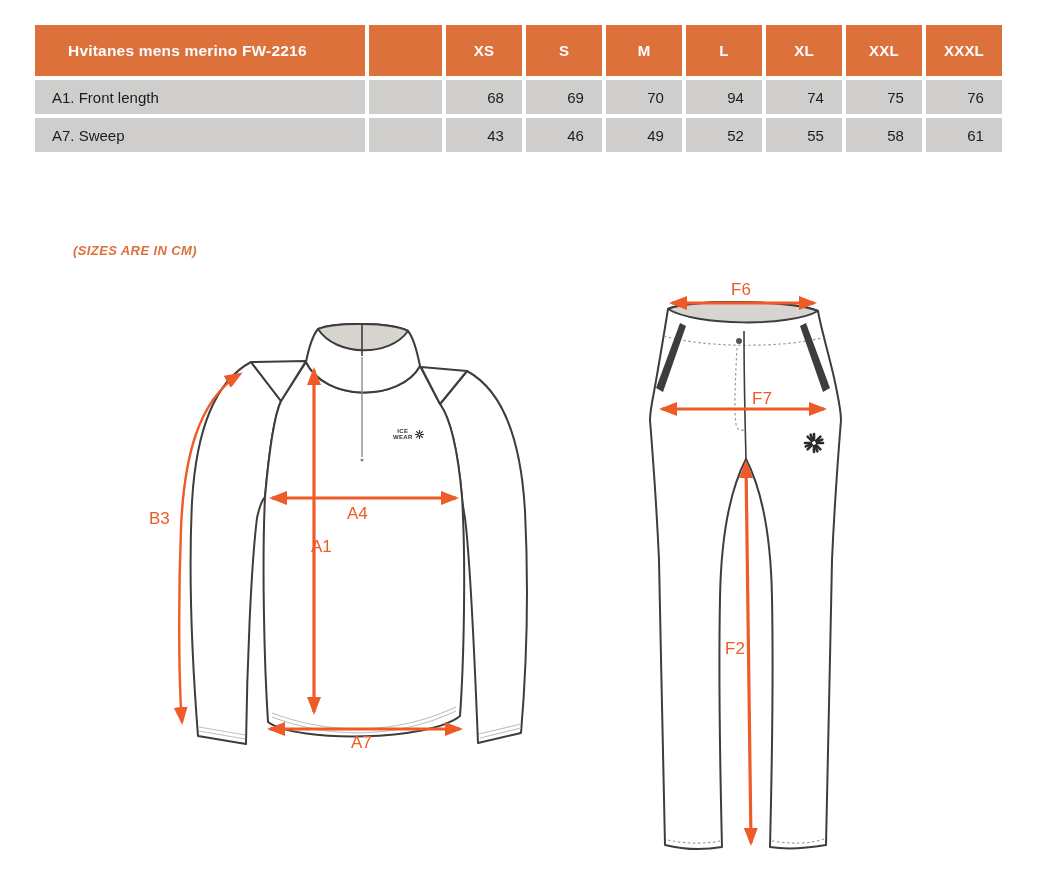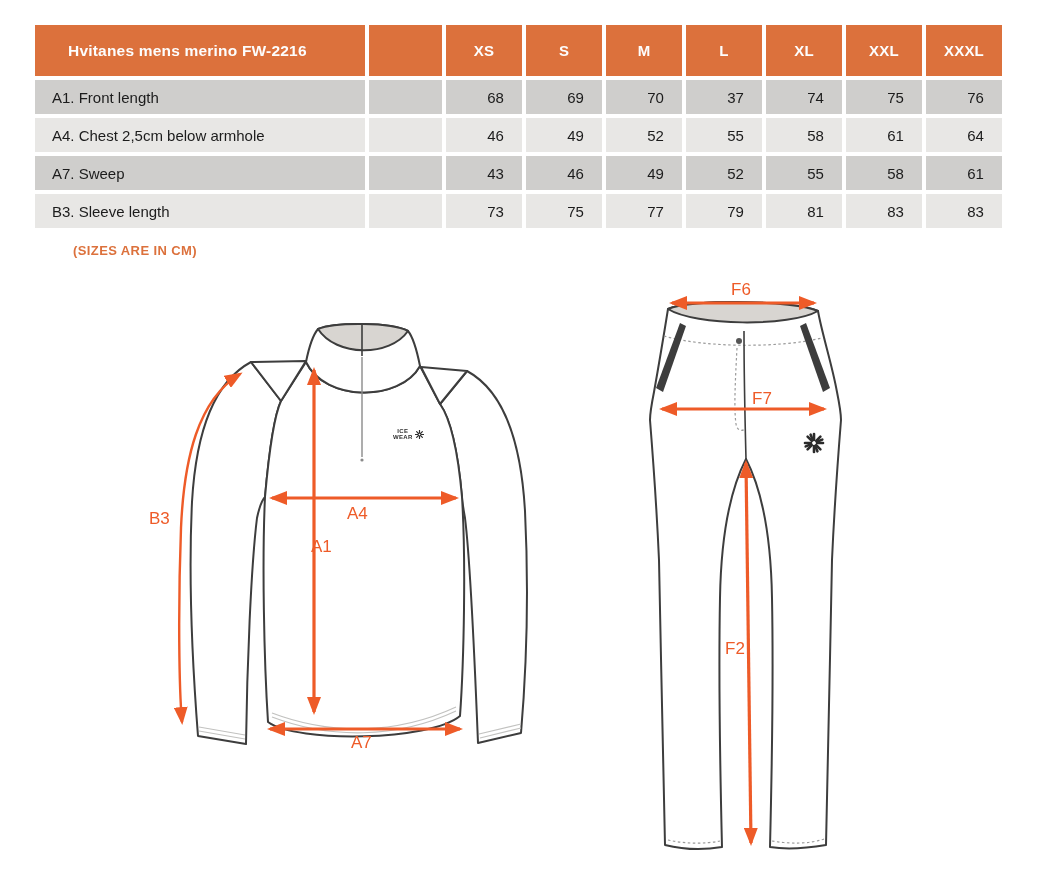--- a/index.html
+++ b/index.html
@@ -22,21 +22,21 @@
                  height:49px;text-align:center;letter-spacing:.2px;}
   #size-table th.c-title{text-align:left;padding-left:33px;font-size:15.5px;}
   #size-table td{height:32px;text-align:center;font-size:15px;color:var(--ink);padding-left:24px;}
   #size-table td.c-label{text-align:left;padding-left:17px;}
   #size-table tr.dark td{background:var(--row-dark);}
   #size-table tr.light td{background:var(--row-light);}
   .w-title{width:330px}.w-blank{width:73px}.w-size{width:76px}
 
   
   .note{position:absolute;left:73px;top:243px;color:var(--header-orange);
-        font-size:13px;font-weight:bold;letter-spacing:.4px;}
+        font-size:13px;font-weight:bold;letter-spacing:.4px;font-style:italic;}
 
   
   #art{position:absolute;left:0;top:0;}
   .garment{fill:#fff;stroke:var(--garment-stroke);stroke-width:2;stroke-linejoin:round;}
   .grayfill{fill:var(--garment-gray);stroke:var(--garment-stroke);stroke-width:2;stroke-linejoin:round;}
   .seam{fill:none;stroke:var(--garment-stroke);stroke-width:1.6;}
   .stitch{fill:none;stroke:#c2c2c0;stroke-width:1.2;}
   .dashed{fill:none;stroke:#9a9a9a;stroke-width:1.2;stroke-dasharray:2.5 2.5;}
   .dark{fill:var(--garment-stroke);stroke:none;}
   .arr{stroke:var(--arrow-orange);stroke-width:3.2;fill:none;}
@@ -76,57 +76,35 @@
           <th>XXXL</th>
         </tr>
       </thead>
     <tbody>
         <tr class="dark">
           <td class="c-label">A1. Front length</td>
           <td class="c-blank"></td>
           <td>68</td>
           <td>69</td>
           <td>70</td>
-          <td>37</td>
+          <td>94</td>
           <td>74</td>
           <td>75</td>
           <td>76</td>
-        </tr>
-        <tr class="light">
-          <td class="c-label">A4. Chest 2,5cm below armhole</td>
-          <td class="c-blank"></td>
-          <td>46</td>
-          <td>49</td>
-          <td>52</td>
-          <td>55</td>
-          <td>58</td>
-          <td>61</td>
-          <td>64</td>
         </tr>
         <tr class="dark">
           <td class="c-label">A7. Sweep</td>
           <td class="c-blank"></td>
           <td>43</td>
           <td>46</td>
           <td>49</td>
           <td>52</td>
           <td>55</td>
           <td>58</td>
           <td>61</td>
-        </tr>
-        <tr class="light">
-          <td class="c-label">B3. Sleeve length</td>
-          <td class="c-blank"></td>
-          <td>73</td>
-          <td>75</td>
-          <td>77</td>
-          <td>79</td>
-          <td>81</td>
-          <td>83</td>
-          <td>83</td>
         </tr>
       </tbody>
   </table>
 
   <div class="note">(SIZES ARE IN CM)</div>
 
   <svg id="art" width="1040" height="894" viewBox="0 0 1040 894">
     <defs>
       <marker id="ah" viewBox="0 0 18 14" refX="15" refY="7" markerWidth="18" markerHeight="14" markerUnits="userSpaceOnUse" orient="auto-start-reverse">
         <path d="M0,0 L18,7 L0,14 Z" fill="#EE5B28"></path>

